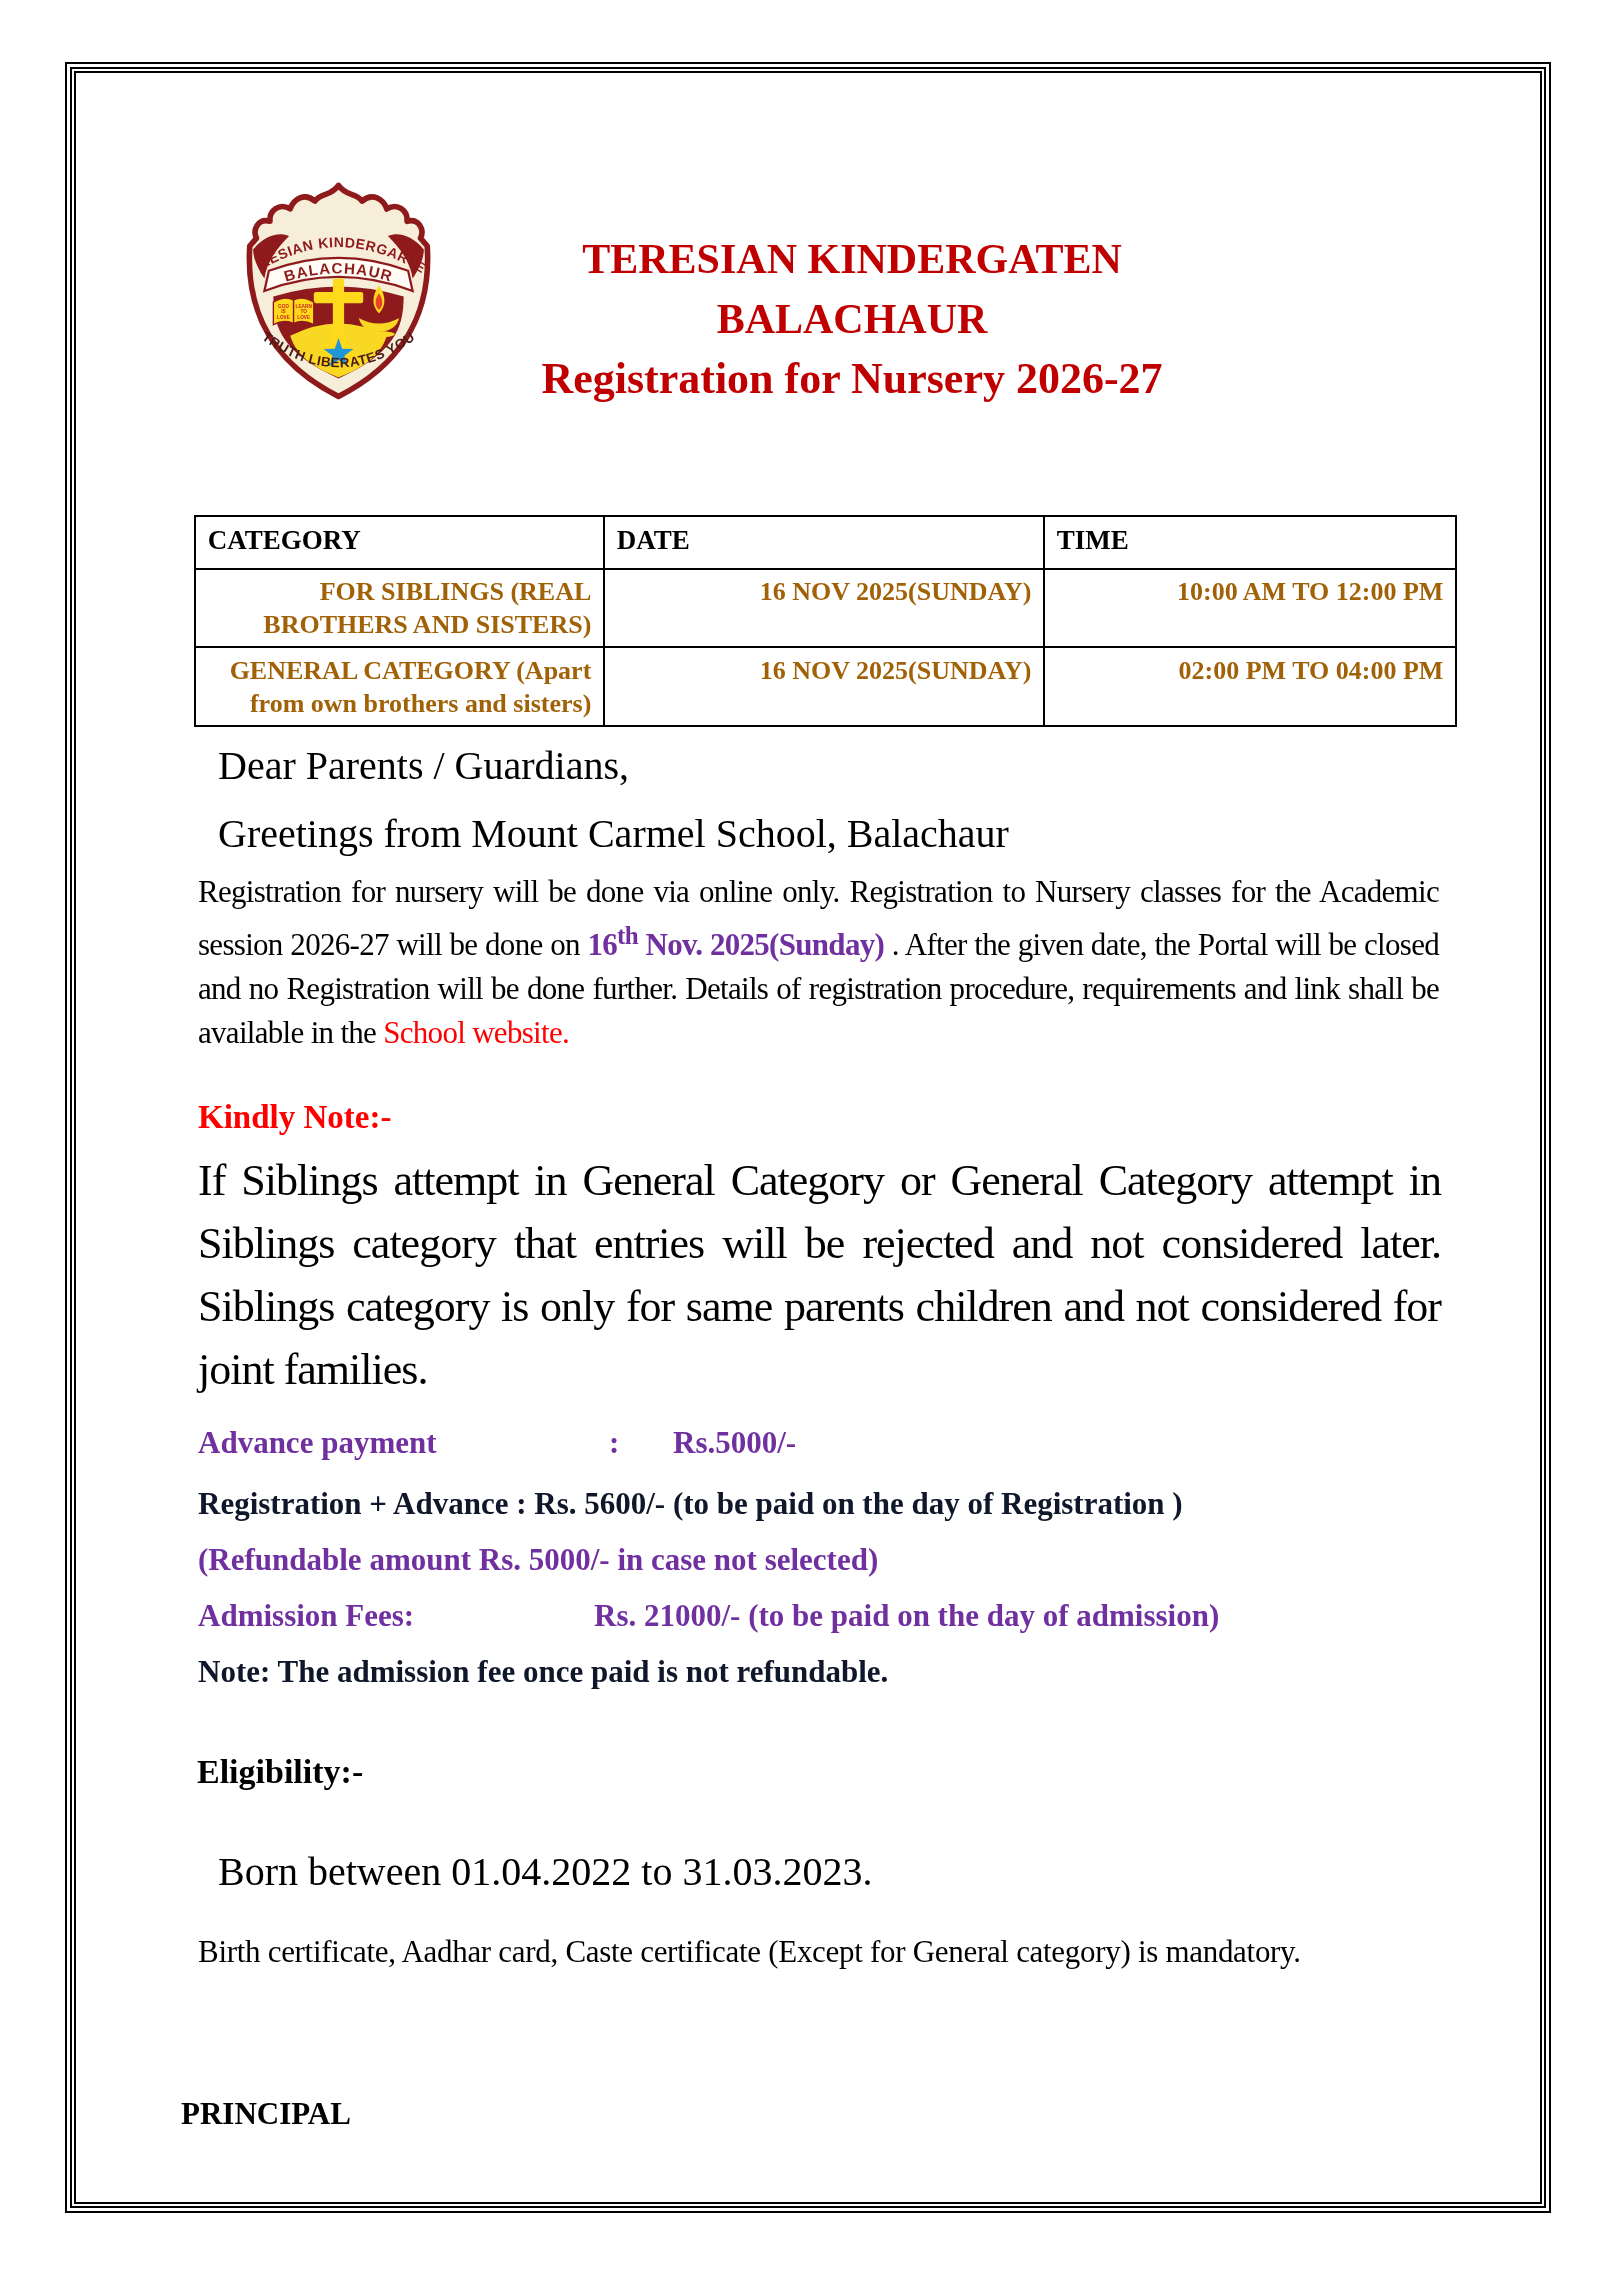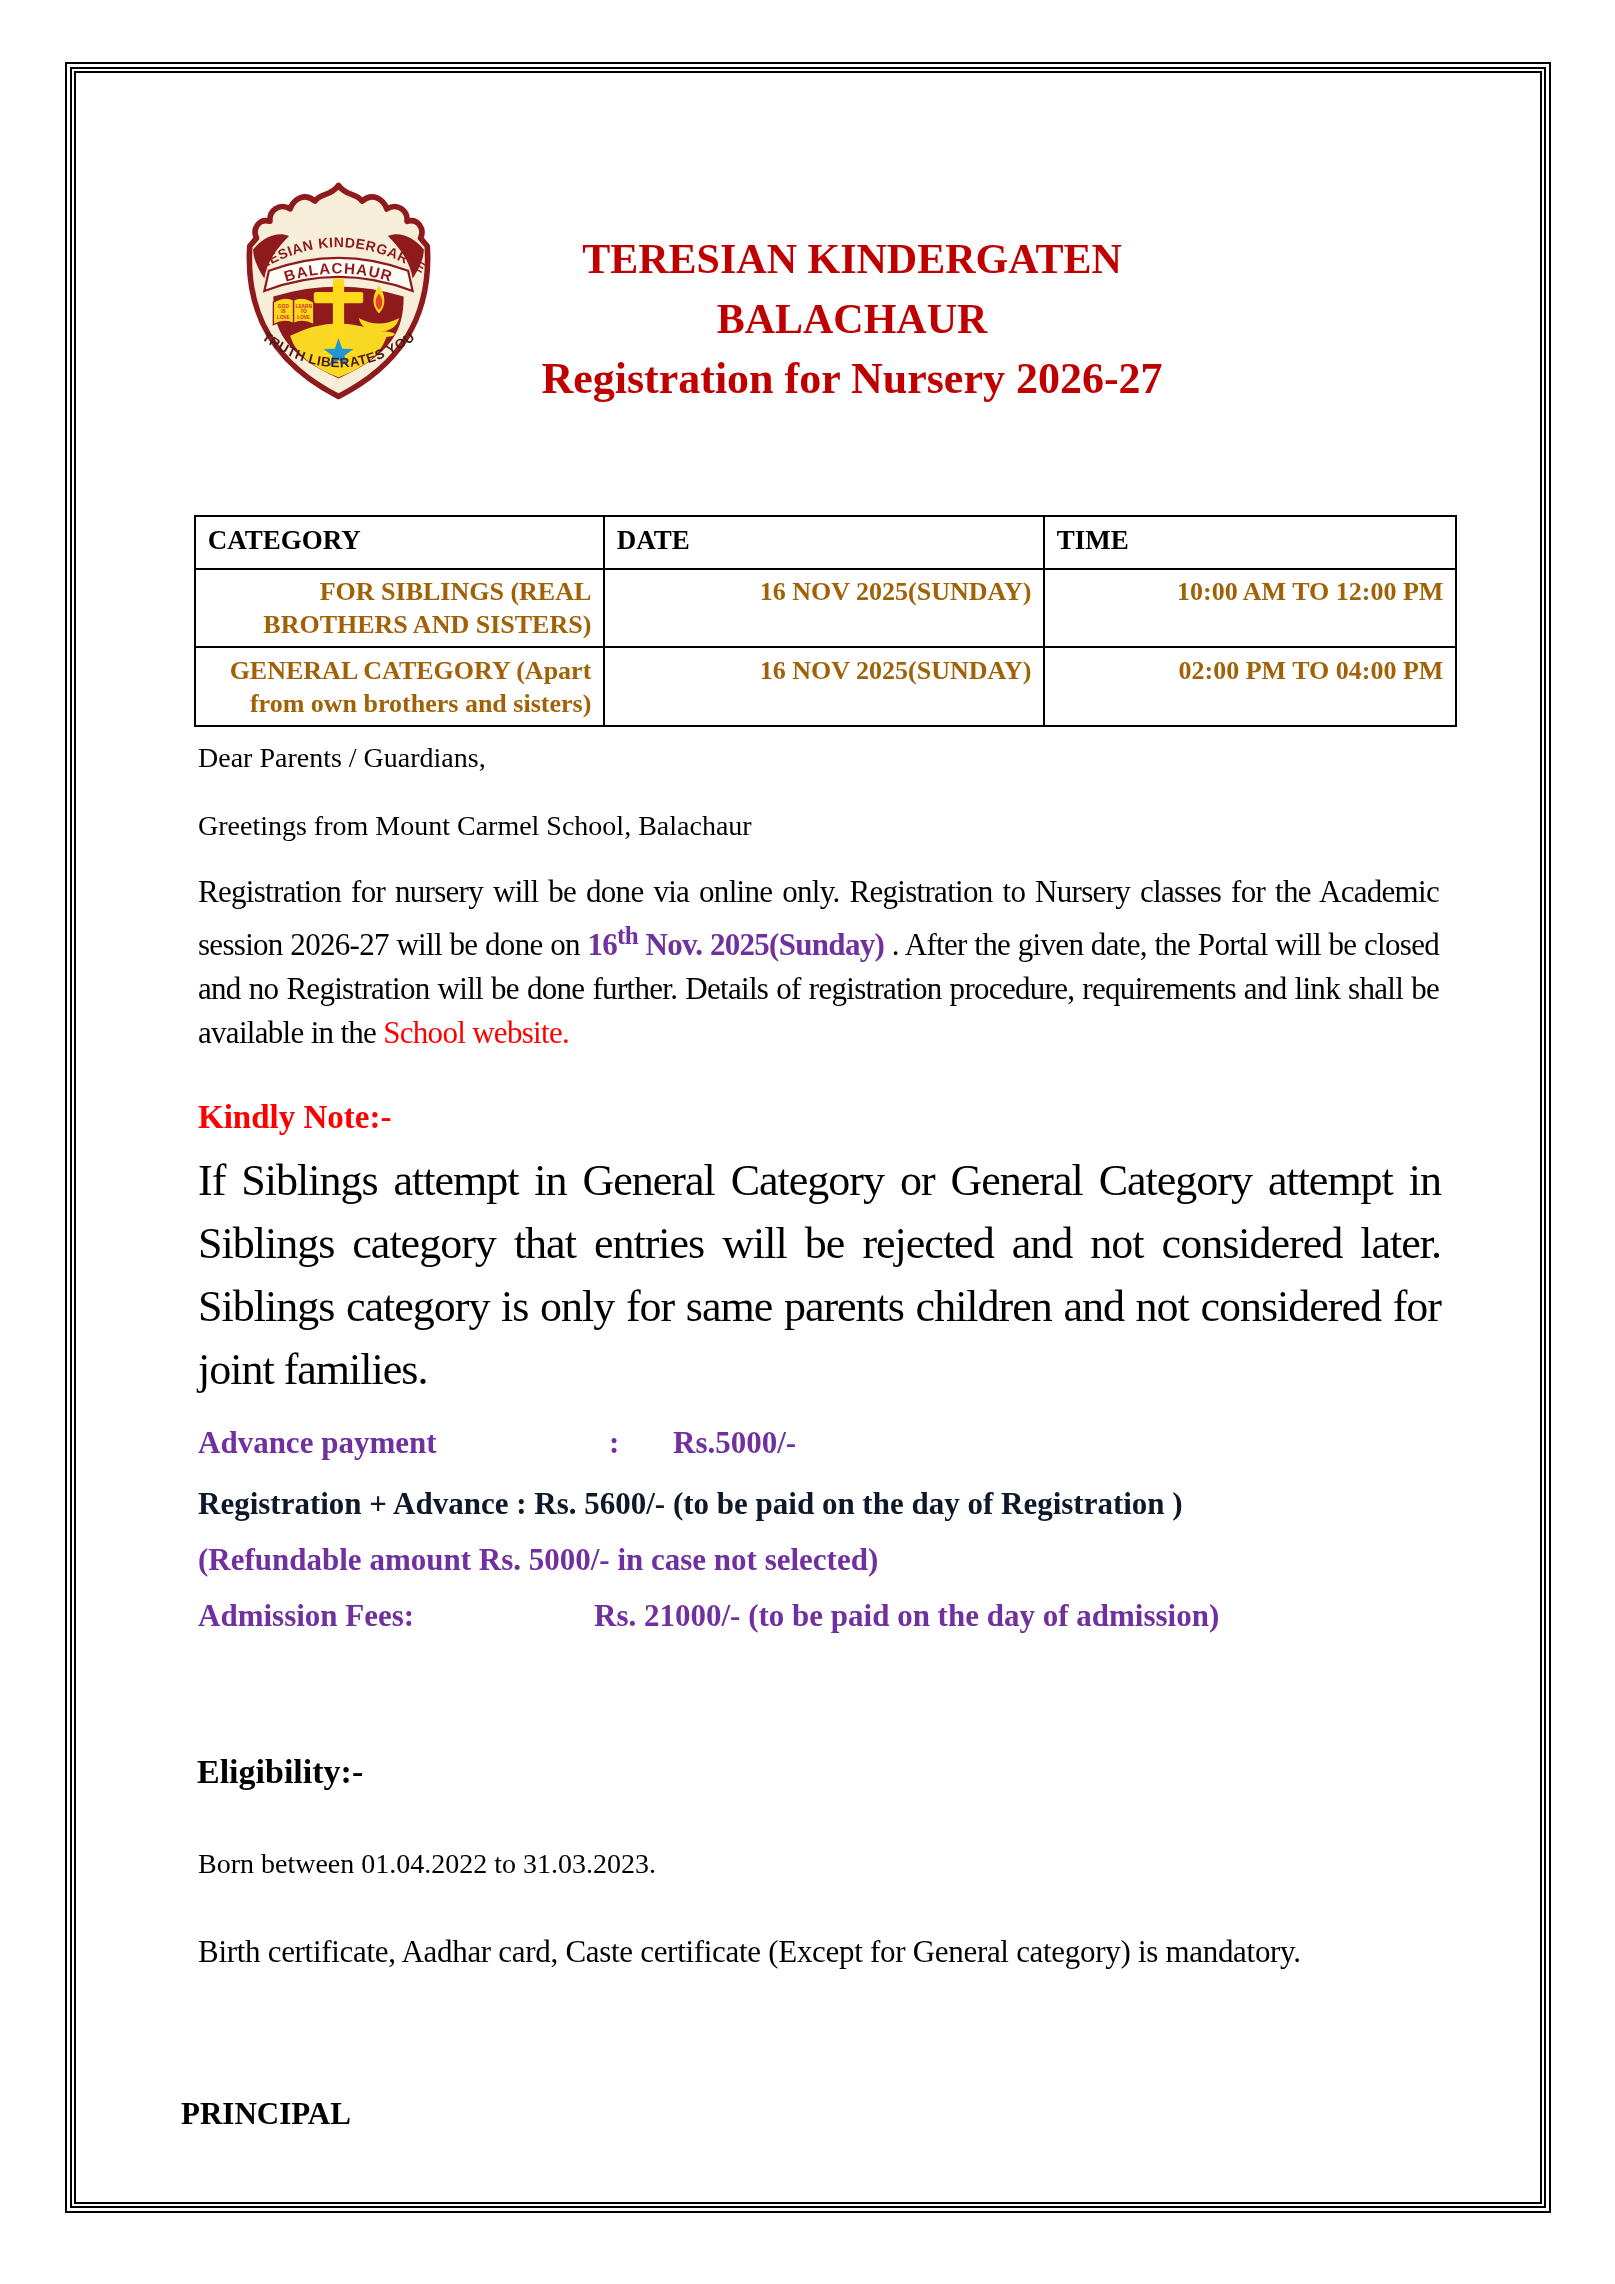--- a/index.html
+++ b/index.html
@@ -25,21 +25,21 @@
   table.schedule{position:absolute;left:194px;top:483px;width:1260px;
     border-collapse:collapse;table-layout:fixed;margin-top:32px;}
   table.schedule th,table.schedule td{
     border:2px solid #000;vertical-align:top;text-align:left;box-sizing:border-box;}
   table.schedule th{font-size:27px;font-weight:bold;color:#000;
     padding:7.8px 11.7px;height:53px;}
   table.schedule td{font-size:26px;font-weight:bold;color:#a16207;
     line-height:33px;padding:5.2px 11.7px;text-align:right;}
   tr.row-1{height:66px;} tr.row-2{height:73px;}
 
-  .body-line{font-size:28px;color:#000;}
+  .body-line{font-size:40px;color:#000;margin-left:20px;}
   .p-dear{left:198px;top:742px;}
   .p-greet{left:198px;top:810px;}
   .p-reg{left:198px;top:870px;width:1241px;font-size:31px;line-height:44px;
     text-align:justify;letter-spacing:-0.7px;}
   .purple-b{color:#7030A0;font-weight:bold;}
   .red-inline{color:#FF0000;}
   .p-reg sup{font-size:25px;}
 
   .kindly{left:198px;top:1099px;font-size:33px;font-weight:bold;color:#FF0000;}
   .bigpara{left:198px;top:1149px;width:1243px;font-size:44px;line-height:63px;
@@ -177,20 +177,21 @@
   <div class="abs bigpara">If Siblings attempt in General Category or General Category attempt in Siblings category that entries will be rejected and not considered later. Siblings category is only for same parents children and not considered for joint families.</div>
 
   <div class="abs fee-line fee-2">
     <span class="fee-label">Advance payment</span><span class="fee-colon">:</span><span>Rs.5000/-</span>
   </div>
   <div class="abs fee-line fee-3 fee-red">Registration + Advance : Rs. 5600/- (to be paid on the day of  Registration )</div>
   <div class="abs fee-line fee-4">(Refundable amount Rs. 5000/- in case not selected)</div>
   <div class="abs fee-line fee-5">
     <span class="fee-label-adm">Admission Fees:</span><span>Rs. 21000/- (to be paid on the day of admission)</span>
   </div>
+  <div class="abs fee-line fee-6 fee-red">Note: The admission fee once paid is not refundable.</div>
 
   <div class="abs elig-head">Eligibility:-</div>
   <div class="abs body-line p-born">Born between 01.04.2022 to 31.03.2023.</div>
   <div class="abs p-birth">Birth certificate, Aadhar card, Caste certificate (Except for General category) is mandatory.</div>
 
   <div class="abs principal">PRINCIPAL</div>
 
 </div>
 
 

